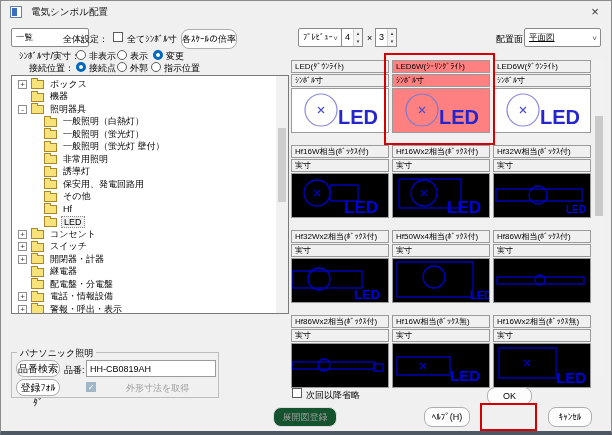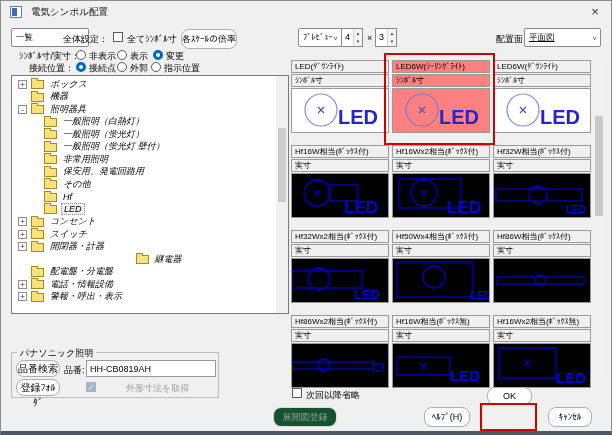--- a/index.html
+++ b/index.html
@@ -45,21 +45,21 @@
                 background:#fff; border:1px solid #7a7a7a; overflow:hidden; padding:2px 0 0 2px; }
   .titem { display:flex; align-items:center; height:12.5px; font-size:9px; white-space:nowrap; }
   .titem.d0 { padding-left:4px; } .titem.d1 { padding-left:30px; }
   .exp { flex:none; width:9px; height:9px; border:1px solid #8f8f8f; background:#fff;
          font-size:8px; line-height:7px; text-align:center; color:#333; margin-right:4px; }
   .exp:empty { visibility:hidden; }
   .folder { flex:none; position:relative; width:13px; height:9px; background:#f8e27a;
             border:1px solid #a8862a; margin-right:4px; margin-top:1px; }
   .folder::before { content:""; position:absolute; left:-1px; top:-3px; width:5px; height:2px;
                     background:#f8e27a; border:1px solid #a8862a; border-bottom:none; }
-  .tlabel { padding:0 2px;font-style:italic; }
+  .tlabel { padding:0 2px; }
   .titem.selected .tlabel { background:#f0f0f0; border:1px dotted #8a8a8a; }
   .tree-scroll { position:absolute; right:0; top:0; width:12px; height:100%; background:#f1f1f1; }
   .tree-scroll .thumb { position:absolute; left:2px; top:52px; width:8px; height:74px; background:#cdcdcd; }
 
   
   .grid-panel { position:absolute; left:290px; top:59px; width:300px;
                 display:grid; grid-template-columns:repeat(3,98px); gap:12px 3px; }
   .cell { width:98px; }
   .cell-title, .cell-size { height:13px; border:1px solid #9a9a9a; background:#f0f0f0;
             font-size:8px; line-height:11px; padding-left:3px; white-space:nowrap; overflow:hidden; }
@@ -177,20 +177,24 @@
     <div class="titem d1">
         <span class="folder"></span>
         <span class="tlabel">一般照明（蛍光灯 壁付）</span>
       </div>
     <div class="titem d1">
         <span class="folder"></span>
         <span class="tlabel">非常用照明</span>
       </div>
     <div class="titem d1">
         <span class="folder"></span>
+        <span class="tlabel">誘導灯</span>
+      </div>
+    <div class="titem d1">
+        <span class="folder"></span>
         <span class="tlabel">保安用、発電回路用</span>
       </div>
     <div class="titem d1">
         <span class="folder"></span>
         <span class="tlabel">その他</span>
       </div>
     <div class="titem d1">
         <span class="folder"></span>
         <span class="tlabel">Hf</span>
       </div>
@@ -206,21 +210,21 @@
     <div class="titem d0">
         <span class="exp">+</span>
         <span class="folder"></span>
         <span class="tlabel">スイッチ</span>
       </div>
     <div class="titem d0">
         <span class="exp">+</span>
         <span class="folder"></span>
         <span class="tlabel">開閉器・計器</span>
       </div>
-    <div class="titem d0" style="padding-left:17px;justify-content:center;">
+    <div class="titem d0" style="padding-left:17px;">
         <span class="folder"></span>
         <span class="tlabel">継電器</span>
       </div>
     <div class="titem d0" style="padding-left:17px;">
         <span class="folder"></span>
         <span class="tlabel">配電盤・分電盤</span>
       </div>
     <div class="titem d0">
         <span class="exp">+</span>
         <span class="folder"></span>

